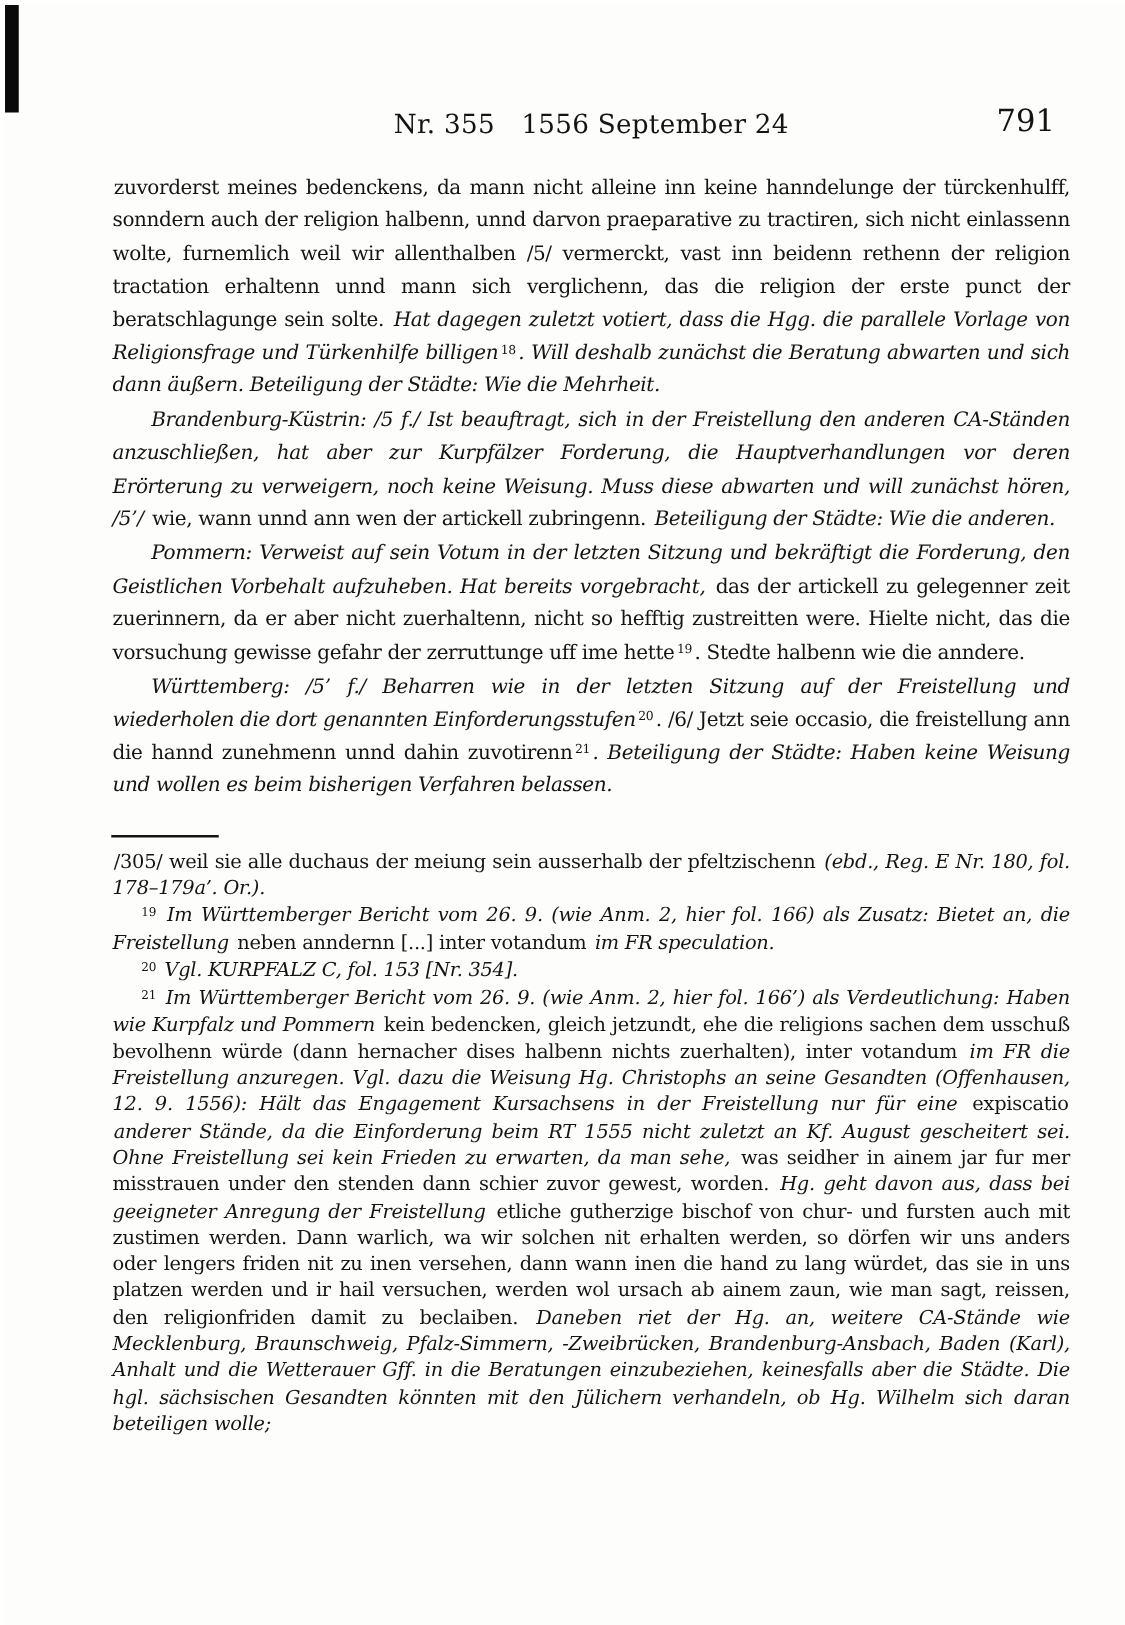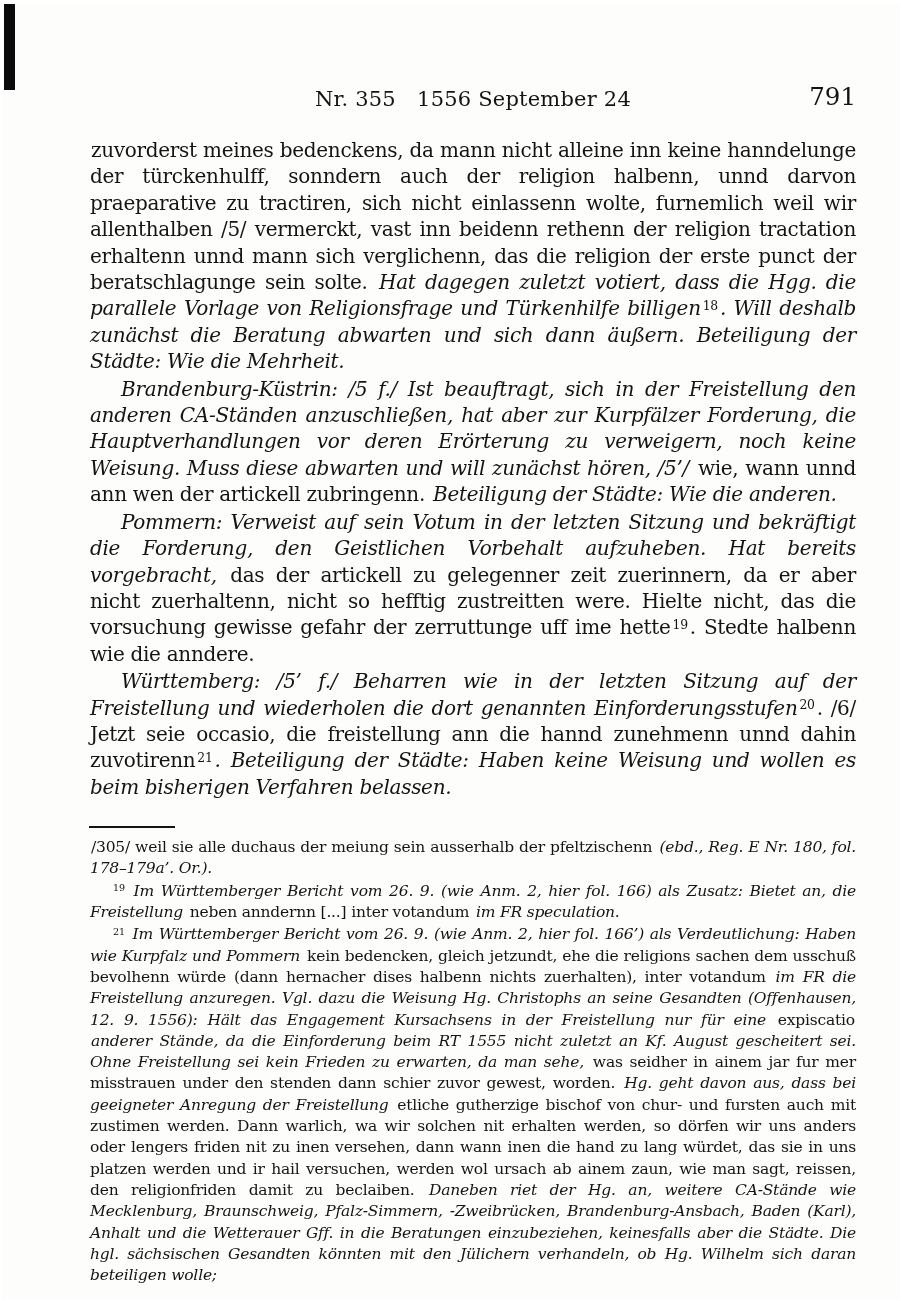--- a/index.html
+++ b/index.html
@@ -25,26 +25,26 @@
     position: relative;
     height: 30px;
     font-size: 21px;
     line-height: 28px;
   }
   .doc-ref {
     display: block; text-align: center; white-space: pre;
     letter-spacing: 0.2px;
   }
   .page-num {
-    position: absolute; right: 0; top: -3px;
+    position: absolute; right: 12px; top: -3px;
     font-size: 24.5px;
   }
   .body-text {
     margin-top: 22px;
-    font-size: 20px;
+    font-size: 16px;
     line-height: 26.4px;
     text-align: justify;
     letter-spacing: -0.3px;
   }
   .body-text p.indent { text-indent: 30px; }
   .it { font-style: italic; }
   sup {
     font-size: 62%;
     font-style: normal;
     line-height: 0;
@@ -78,16 +78,17 @@
     <div class="body-text" id="body-text">
         <p><span>zuvorderst meines bedenckens, da mann nicht alleine inn keine hanndelunge der türckenhulff, sonndern auch der religion halbenn, unnd darvon praeparative zu tractiren, sich nicht einlassenn wolte, furnemlich weil wir allenthalben /5/ vermerckt, vast inn beidenn rethenn der religion tractation erhaltenn unnd mann sich verglichenn, das die religion der erste punct der beratschlagunge sein solte. </span><span class="it">Hat dagegen zuletzt votiert, dass die Hgg. die parallele Vorlage von Religionsfrage und Türkenhilfe billigen</span><sup>18</sup><span class="it">. Will deshalb zunächst die Beratung abwarten und sich dann äußern. Beteiligung der Städte: Wie die Mehrheit.</span></p>
         <p class="indent"><span class="it">Brandenburg-Küstrin: /5 f./ Ist beauftragt, sich in der Freistellung den anderen CA-Ständen anzuschließen, hat aber zur Kurpfälzer Forderung, die Hauptverhandlungen vor deren Erörterung zu verweigern, noch keine Weisung. Muss diese abwarten und will zunächst hören, /5’/ </span><span>wie, wann unnd ann wen der artickell zubringenn. </span><span class="it">Beteiligung der Städte: Wie die anderen.</span></p>
         <p class="indent"><span class="it">Pommern: Verweist auf sein Votum in der letzten Sitzung und bekräftigt die Forderung, den Geistlichen Vorbehalt aufzuheben. Hat bereits vorgebracht, </span><span>das der artickell zu gelegenner zeit zuerinnern, da er aber nicht zuerhaltenn, nicht so hefftig zustreitten were. Hielte nicht, das die vorsuchung gewisse gefahr der zerruttunge uff ime hette</span><sup>19</sup><span>. Stedte halbenn wie die anndere.</span></p>
         <p class="indent"><span class="it">Württemberg: /5’ f./ Beharren wie in der letzten Sitzung auf der Freistellung und wiederholen die dort genannten Einforderungsstufen</span><sup>20</sup><span>. /6/ Jetzt seie occasio, die freistellung ann die hannd zunehmenn unnd dahin zuvotirenn</span><sup>21</sup><span class="it">. Beteiligung der Städte: Haben keine Weisung und wollen es beim bisherigen Verfahren belassen.</span></p>
       </div>
     <div class="fn-rule"></div>
     <div class="footnotes" id="footnotes-text">
         <p><span>/305/ weil sie alle duchaus der meiung sein ausserhalb der pfeltzischenn </span><span class="it">(ebd., Reg. E Nr. 180, fol. 178–179a’. Or.).</span></p>
         <p class="indent"><sup>19</sup><span class="it"> Im Württemberger Bericht vom 26. 9. (wie Anm. 2, hier fol. 166) als Zusatz: Bietet an, die Freistellung </span><span>neben anndernn [...] inter votandum </span><span class="it">im FR speculation.</span></p>
+        <p class="indent"><sup>20</sup><span class="it"> Vgl. KURPFALZ C, fol. 153 [Nr. 354].</span></p>
         <p class="indent"><sup>21</sup><span class="it"> Im Württemberger Bericht vom 26. 9. (wie Anm. 2, hier fol. 166’) als Verdeutlichung: Haben wie Kurpfalz und Pommern </span><span>kein bedencken, gleich jetzundt, ehe die religions sachen dem usschuß bevolhenn würde (dann hernacher dises halbenn nichts zuerhalten), inter votandum </span><span class="it">im FR die Freistellung anzuregen. Vgl. dazu die Weisung Hg. Christophs an seine Gesandten (Offenhausen, 12. 9. 1556): Hält das Engagement Kursachsens in der Freistellung nur für eine </span><span>expiscatio </span><span class="it">anderer Stände, da die Einforderung beim RT 1555 nicht zuletzt an Kf. August gescheitert sei. Ohne Freistellung sei kein Frieden zu erwarten, da man sehe, </span><span>was seidher in ainem jar fur mer misstrauen under den stenden dann schier zuvor gewest, worden. </span><span class="it">Hg. geht davon aus, dass bei geeigneter Anregung der Freistellung </span><span>etliche gutherzige bischof von chur- und fursten auch mit zustimen werden. Dann warlich, wa wir solchen nit erhalten werden, so dörfen wir uns anders oder lengers friden nit zu inen versehen, dann wann inen die hand zu lang würdet, das sie in uns platzen werden und ir hail versuchen, werden wol ursach ab ainem zaun, wie man sagt, reissen, den religionfriden damit zu beclaiben. </span><span class="it">Daneben riet der Hg. an, weitere CA-Stände wie Mecklenburg, Braunschweig, Pfalz-Simmern, -Zweibrücken, Brandenburg-Ansbach, Baden (Karl), Anhalt und die Wetterauer Gff. in die Beratungen einzubeziehen, keinesfalls aber die Städte. Die hgl. sächsischen Gesandten könnten mit den Jülichern verhandeln, ob Hg. Wilhelm sich daran beteiligen wolle; </span></p>
       </div>
   </div>
 </div>
 
 </body></html>

